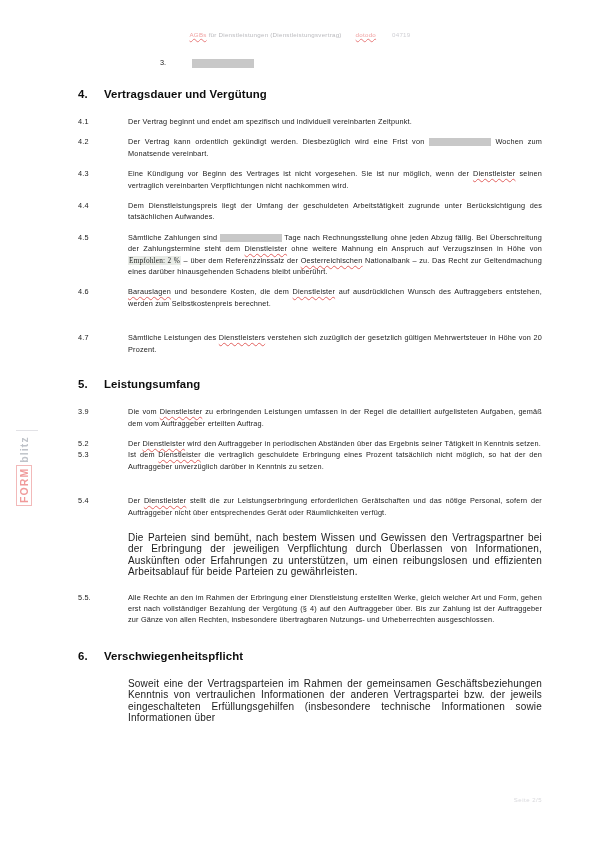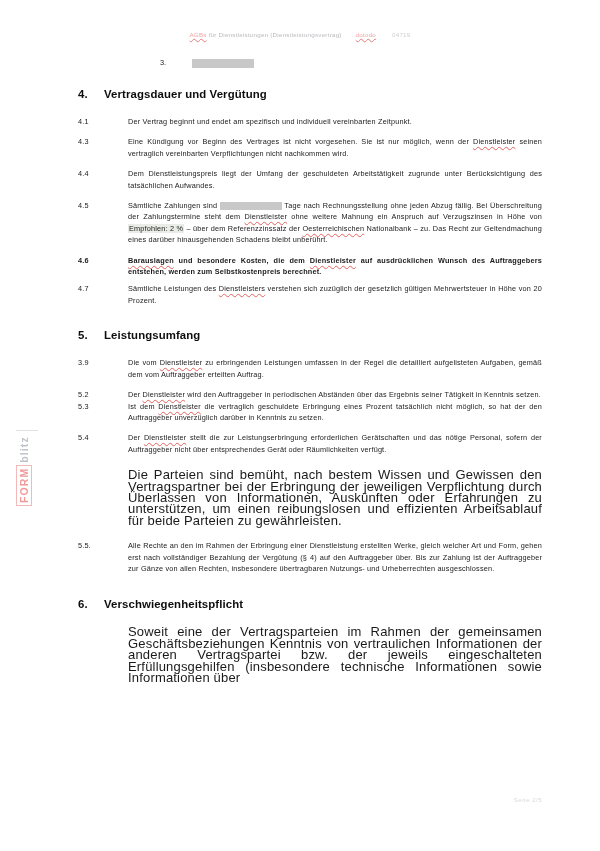--- a/index.html
+++ b/index.html
@@ -123,38 +123,39 @@
     left: 78px;
     top: 0;
     width: 44px;
     text-align: left;
     letter-spacing: 0.15px;
   }
 
   .plain-para {
     padding-left: 128px;
     padding-right: 58px;
-    font-size: 13px;
+    font-size: 10px;
     line-height: 11.4px;
     color: #1a1a1a;
     text-align: justify;
     letter-spacing: 0.18px;
   }
 
   
   .sp {
     text-decoration: underline wavy #e2615f;
     text-decoration-thickness: 0.5px;
     text-underline-offset: 1.5px;
   }
 
   
   .hl {
     background: #e9ece7;
     padding: 0 1px;
+    font-family: Liberation Serif, serif;
   }
 
   
   .blank {
     display: inline-block;
     background: #c8c8c8;
     vertical-align: middle;
     height: 8px;
     border-radius: 0px;
   }
@@ -216,37 +217,41 @@
     <h2 class="sec-head" style="margin-bottom:16px;">
       <span class="sec-num">4.</span>
       <span class="sec-title">Vertragsdauer und Vergütung</span>
     </h2>
 
     <div class="clause" style="margin-bottom:9px;">
       <span class="cl-num">4.1</span>
       <span>Der Vertrag beginnt und endet am spezifisch und individuell vereinbarten Zeitpunkt.</span>
     </div>
 
+    <div class="clause" style="margin-bottom:9px;">
+      <span class="cl-num">4.2</span>
+      <span>Der Vertrag kann ordentlich gekündigt werden. Diesbezüglich wird eine Frist von </span><span class="blank blank-lg"></span><span> Wochen zum Monatsende vereinbart.</span>
+    </div>
 
     <div class="clause" style="margin-bottom:9px;">
       <span class="cl-num">4.3</span>
       <span>Eine Kündigung vor Beginn des Vertrages ist nicht vorgesehen. Sie ist nur möglich, wenn der </span><span class="sp">Dienstleister</span><span> seinen vertraglich vereinbarten Verpflichtungen nicht nachkommen wird.</span>
     </div>
 
     <div class="clause" style="margin-bottom:9px;">
       <span class="cl-num">4.4</span>
       <span>Dem Dienstleistungspreis liegt der Umfang der geschuldeten Arbeitstätigkeit zugrunde unter Berücksichtigung des tatsächlichen Aufwandes.</span>
     </div>
 
     <div class="clause" style="margin-bottom:9px;">
       <span class="cl-num">4.5</span>
       <span>Sämtliche Zahlungen sind </span><span class="blank blank-lg"></span><span> Tage nach Rechnungsstellung ohne jeden Abzug fällig. Bei Überschreitung der Zahlungstermine steht dem </span><span class="sp">Dienstleister</span><span> ohne weitere Mahnung ein Anspruch auf Verzugszinsen in Höhe von </span><span class="hl">Empfohlen: 2 %</span><span> – über dem Referenzzinssatz der </span><span class="sp">Oesterreichischen</span><span> Nationalbank – zu. Das Recht zur Geltendmachung eines darüber hinausgehenden Schadens bleibt unberührt.</span>
     </div>
 
-    <div class="clause" style="margin-bottom:6px;font-weight:bold;">
+    <div class="clause" style="margin-bottom:23px;">
       <span class="cl-num">4.6</span>
       <span class="sp">Barauslagen</span><span> und besondere Kosten, die dem </span><span class="sp">Dienstleister</span><span> auf ausdrücklichen Wunsch des Auftraggebers entstehen, werden zum Selbstkostenpreis berechnet.</span>
     </div>
 
     <div class="clause" style="margin-bottom:9px;">
       <span class="cl-num">4.7</span>
       <span>Sämtliche Leistungen des </span><span class="sp">Dienstleisters</span><span> verstehen sich zuzüglich der gesetzlich gültigen Mehrwertsteuer in Höhe von 20 Prozent.</span>
     </div>
 
     <h2 class="sec-head" style="margin-top:23px; margin-bottom:16px;">
@@ -257,21 +262,21 @@
     <div class="clause" style="margin-bottom:9px;">
       <span class="cl-num">3.9</span>
       <span>Die vom </span><span class="sp">Dienstleister</span><span> zu erbringenden Leistungen umfassen in der Regel die detailliert aufgelisteten Aufgaben, gemäß dem vom Auftraggeber erteilten Auftrag.</span>
     </div>
 
     <div class="clause" style="margin-bottom:0;">
       <span class="cl-num">5.2</span>
       <span>Der </span><span class="sp">Dienstleister</span><span> wird den Auftraggeber in periodischen Abständen über das Ergebnis seiner Tätigkeit in Kenntnis setzen.</span>
     </div>
 
-    <div class="clause" style="margin-bottom:9px;">
+    <div class="clause" style="margin-bottom:23px;">
       <span class="cl-num">5.3</span>
       <span>Ist dem </span><span class="sp">Dienstleister</span><span> die vertraglich geschuldete Erbringung eines Prozent tatsächlich nicht möglich, so hat der den Auftraggeber unverzüglich darüber in Kenntnis zu setzen.</span>
     </div>
 
     <div class="clause" style="margin-bottom:9px;">
       <span class="cl-num">5.4</span>
       <span>Der </span><span class="sp">Dienstleister</span><span> stellt die zur Leistungserbringung erforderlichen Gerätschaften und das nötige Personal, sofern der Auftraggeber nicht über entsprechendes Gerät oder Räumlichkeiten verfügt.</span>
     </div>
 
     <div class="plain-para" style="margin-top:14px; margin-bottom:9px;">Die Parteien sind bemüht, nach bestem Wissen und Gewissen den Vertragspartner bei der Erbringung der jeweiligen Verpflichtung durch Überlassen von Informationen, Auskünften oder Erfahrungen zu unterstützen, um einen reibungslosen und effizienten Arbeitsablauf für beide Parteien zu gewährleisten.</div>

